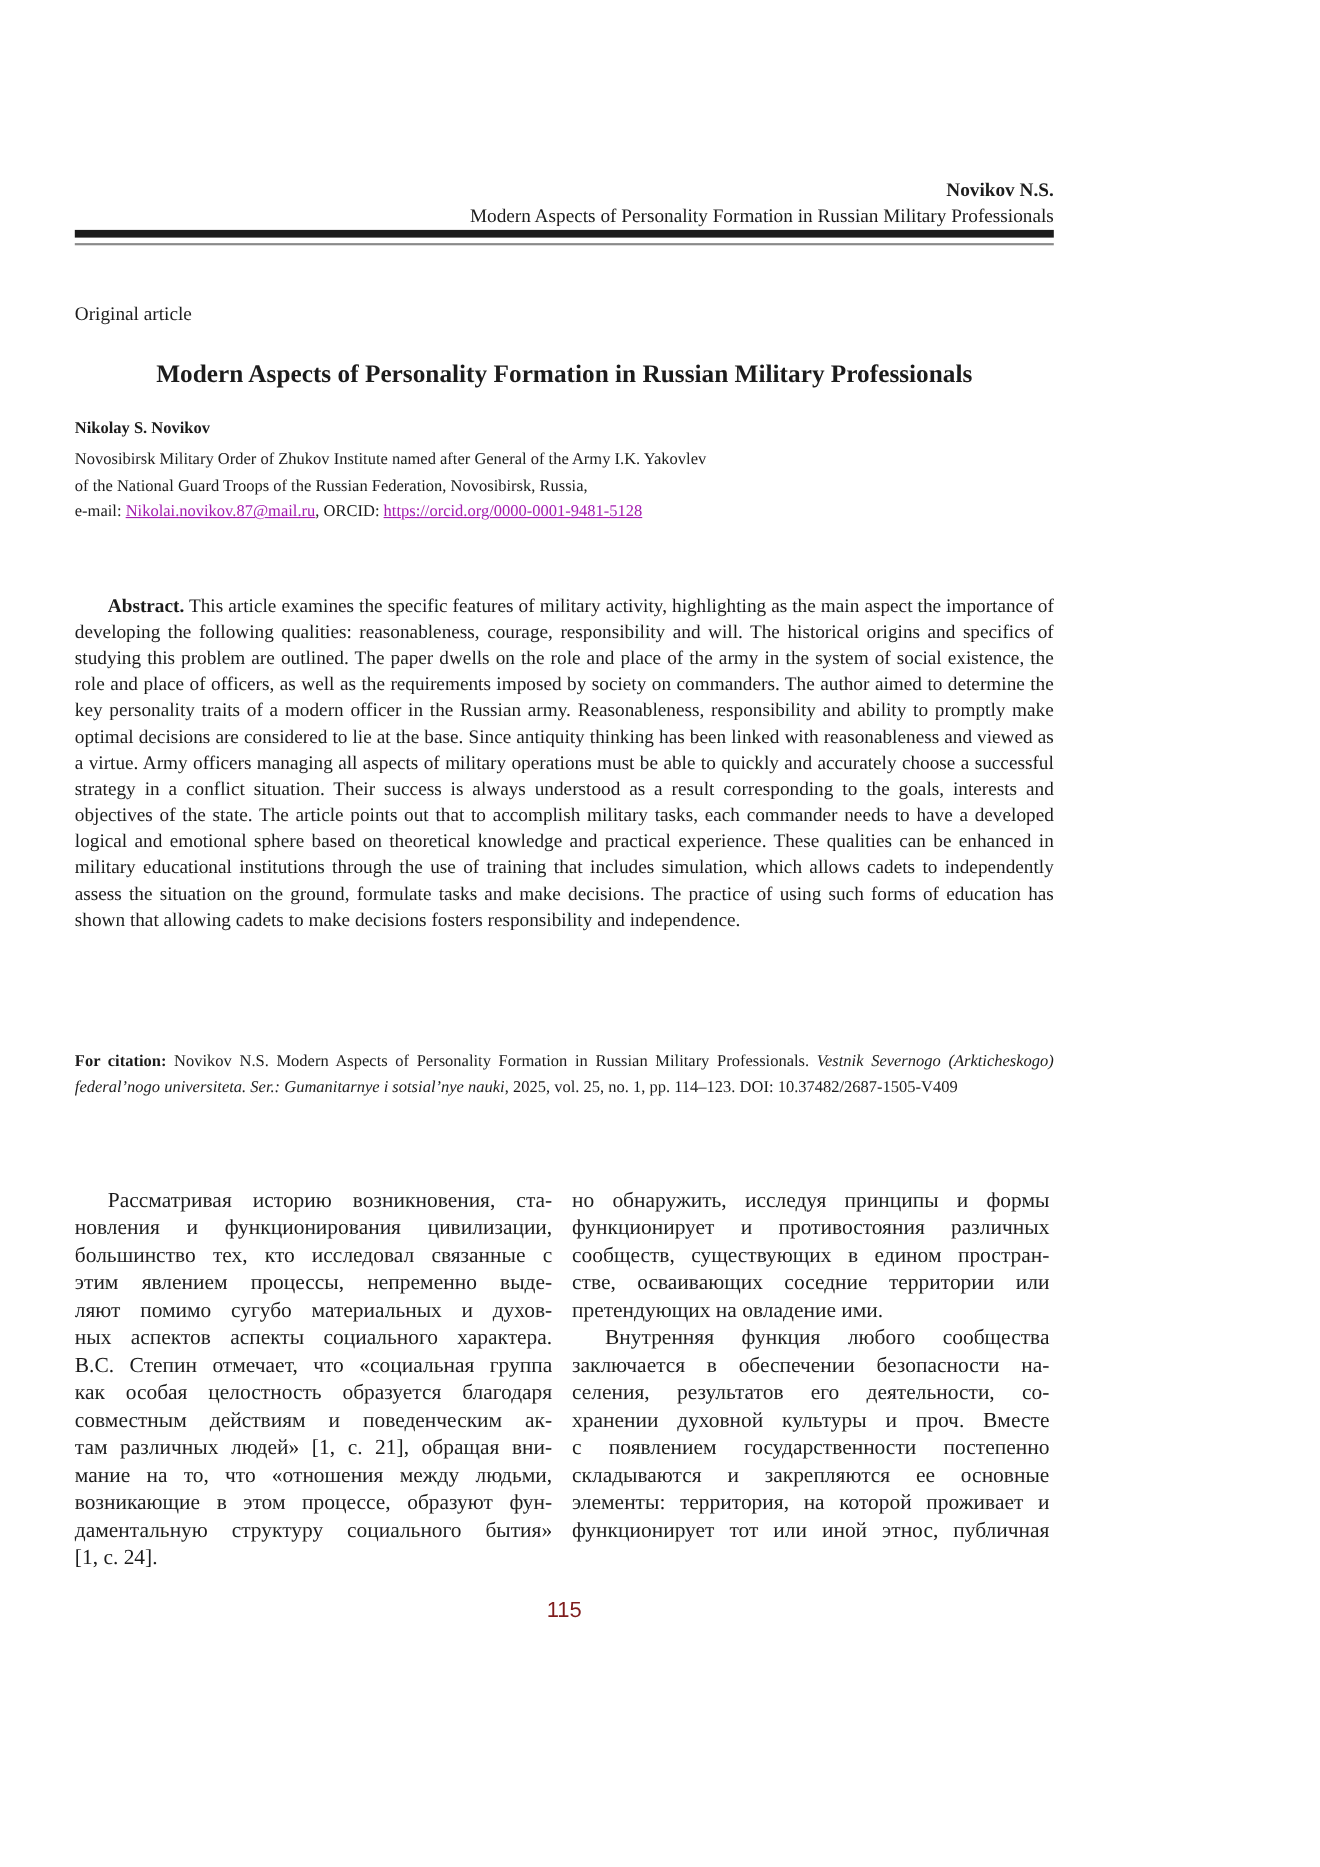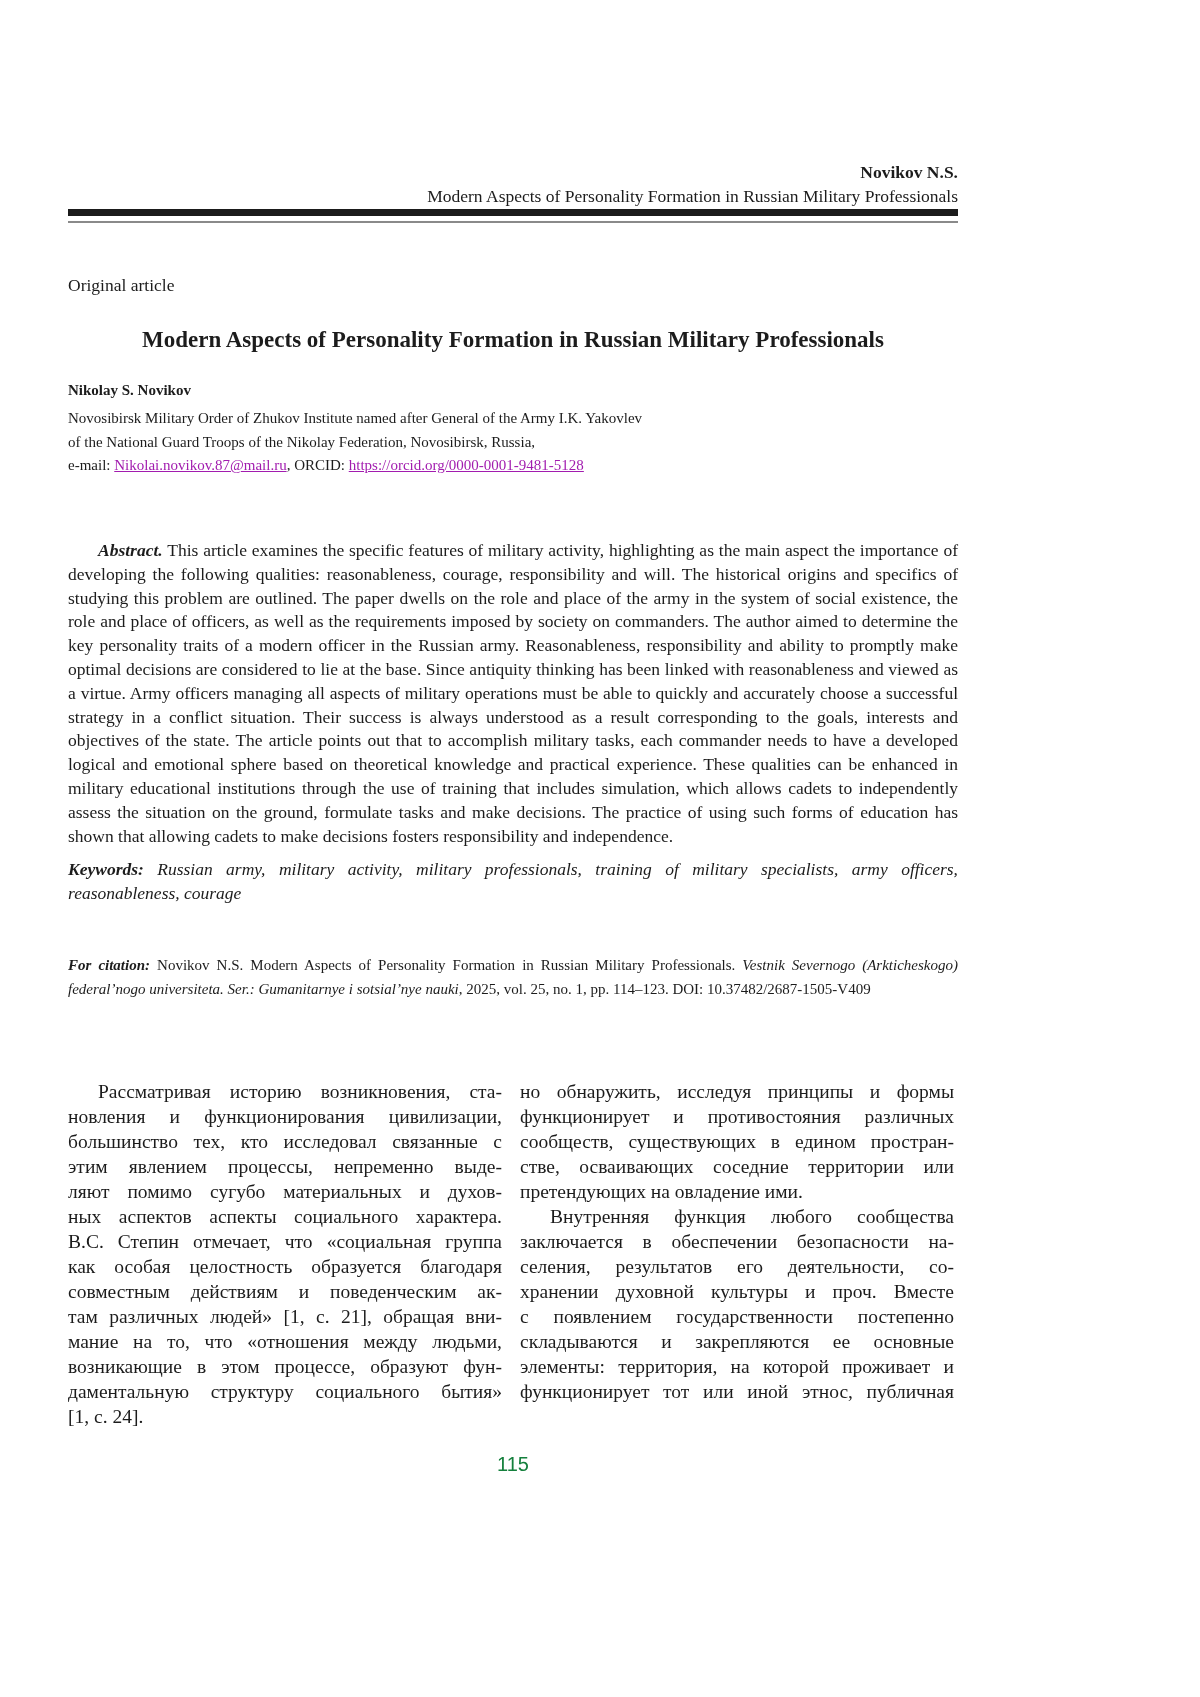--- a/index.html
+++ b/index.html
@@ -37,21 +37,21 @@
   .author-name { font-weight: bold; margin: 0 0 4px 0; }
   .plain-lines .ln { text-align: left; text-align-last: auto; }
 
   a.doc-link { color: #a21caf; text-decoration: underline; cursor: pointer; }
 
   .abstract-block {
     top: 539px; left: 68px; width: 890px;
     font-size: 17.5px; line-height: 23.8px; text-align: justify;
   }
   .abstract-par { margin: 0; text-indent: 30px; }
-  .bi { font-weight: bold; font-style: italic; }
+  .bi { font-weight: bold; }
   .keywords-par { margin: 10px 0 0 0; font-style: italic; text-indent: 0; }
 
   .citation-block {
     top: 954px; left: 68px; width: 890px;
     font-size: 15px; line-height: 23.8px; text-align: justify; margin: 0;
   }
   .it { font-style: italic; }
 
   .columns {
     top: 1079px; left: 68px; width: 890px;
@@ -60,21 +60,21 @@
   }
   .col { width: 434px; }
   .ln { text-align: justify; text-align-last: justify; }
   .ln.last { text-align-last: left; }
   .ln.indent { text-indent: 30px; }
 
   .page-number {
     top: 1453px; left: 68px; width: 890px;
     text-align: center;
     font-family: "Liberation Sans", sans-serif;
-    font-size: 20px; color: #15803d;
+    font-size: 20px; color: #7f1d1d;
   }
 </style>
 </head>
 <body>
 
 <div class="page">
 
   <div class="abs running-head">
     <span class="rh-author">Novikov N.S.</span>
     <span class="rh-title">Modern Aspects of Personality Formation in Russian Military Professionals</span>
@@ -84,30 +84,29 @@
   <div class="abs rule-thin"></div>
 
   <div class="abs original-article">Original article</div>
 
   <div class="abs article-title">Modern Aspects of Personality Formation in Russian Military Professionals</div>
 
   <div class="abs author-block">
     <div class="author-name">Nikolay S. Novikov</div>
     <div class="plain-lines">
         <div class="ln">Novosibirsk Military Order of Zhukov Institute named after General of the Army I.K. Yakovlev</div>
-        <div class="ln">of the National Guard Troops of the Nikolay Federation, Novosibirsk, Russia,</div>
+        <div class="ln">of the National Guard Troops of the Russian Federation, Novosibirsk, Russia,</div>
       </div>
     <div class="contact-line">
       <span>e-mail: </span><a class="doc-link">Nikolai.novikov.87@mail.ru</a><span>, ORCID: </span><a class="doc-link">https://orcid.org/0000-0001-9481-5128</a>
     </div>
   </div>
 
   <div class="abs abstract-block">
     <p class="abstract-par"><span class="bi">Abstract.</span><span> This article examines the specific features of military activity, highlighting as the main aspect the importance of developing the following qualities: reasonableness, courage, responsibility and will. The historical origins and specifics of studying this problem are outlined. The paper dwells on the role and place of the army in the system of social existence, the role and place of officers, as well as the requirements imposed by society on commanders. The author aimed to determine the key personality traits of a modern officer in the Russian army. Reasonableness, responsibility and ability to promptly make optimal decisions are considered to lie at the base. Since antiquity thinking has been linked with reasonableness and viewed as a virtue. Army officers managing all aspects of military operations must be able to quickly and accurately choose a successful strategy in a conflict situation. Their success is always understood as a result corresponding to the goals, interests and objectives of the state. The article points out that to accomplish military tasks, each commander needs to have a developed logical and emotional sphere based on theoretical knowledge and practical experience. These qualities can be enhanced in military educational institutions through the use of training that includes simulation, which allows cadets to independently assess the situation on the ground, formulate tasks and make decisions. The practice of using such forms of education has shown that allowing cadets to make decisions fosters responsibility and independence.</span></p>
-    <p class="keywords-par"><span class="bi">Keywords:</span><span> Russian army, military activity, military professionals, training of military specialists, army officers, reasonableness, courage</span></p>
   </div>
 
   <p class="abs citation-block"><span class="bi">For citation:</span><span> Novikov N.S. Modern Aspects of Personality Formation in Russian Military Professionals. </span><span class="it">Vestnik Severnogo (Arkticheskogo) federal’nogo universiteta. Ser.: Gumanitarnye i sotsial’nye nauki</span><span>, 2025, vol. 25, no. 1, pp. 114–123. DOI: 10.37482/2687-1505-V409</span></p>
 
   <div class="abs columns">
     <div class="col">
         <div class="ln indent">Рассматривая историю возникновения, ста-</div>
         <div class="ln">новления и функционирования цивилизации,</div>
         <div class="ln">большинство тех, кто исследовал связанные с</div>
         <div class="ln">этим явлением процессы, непременно выде-</div>

